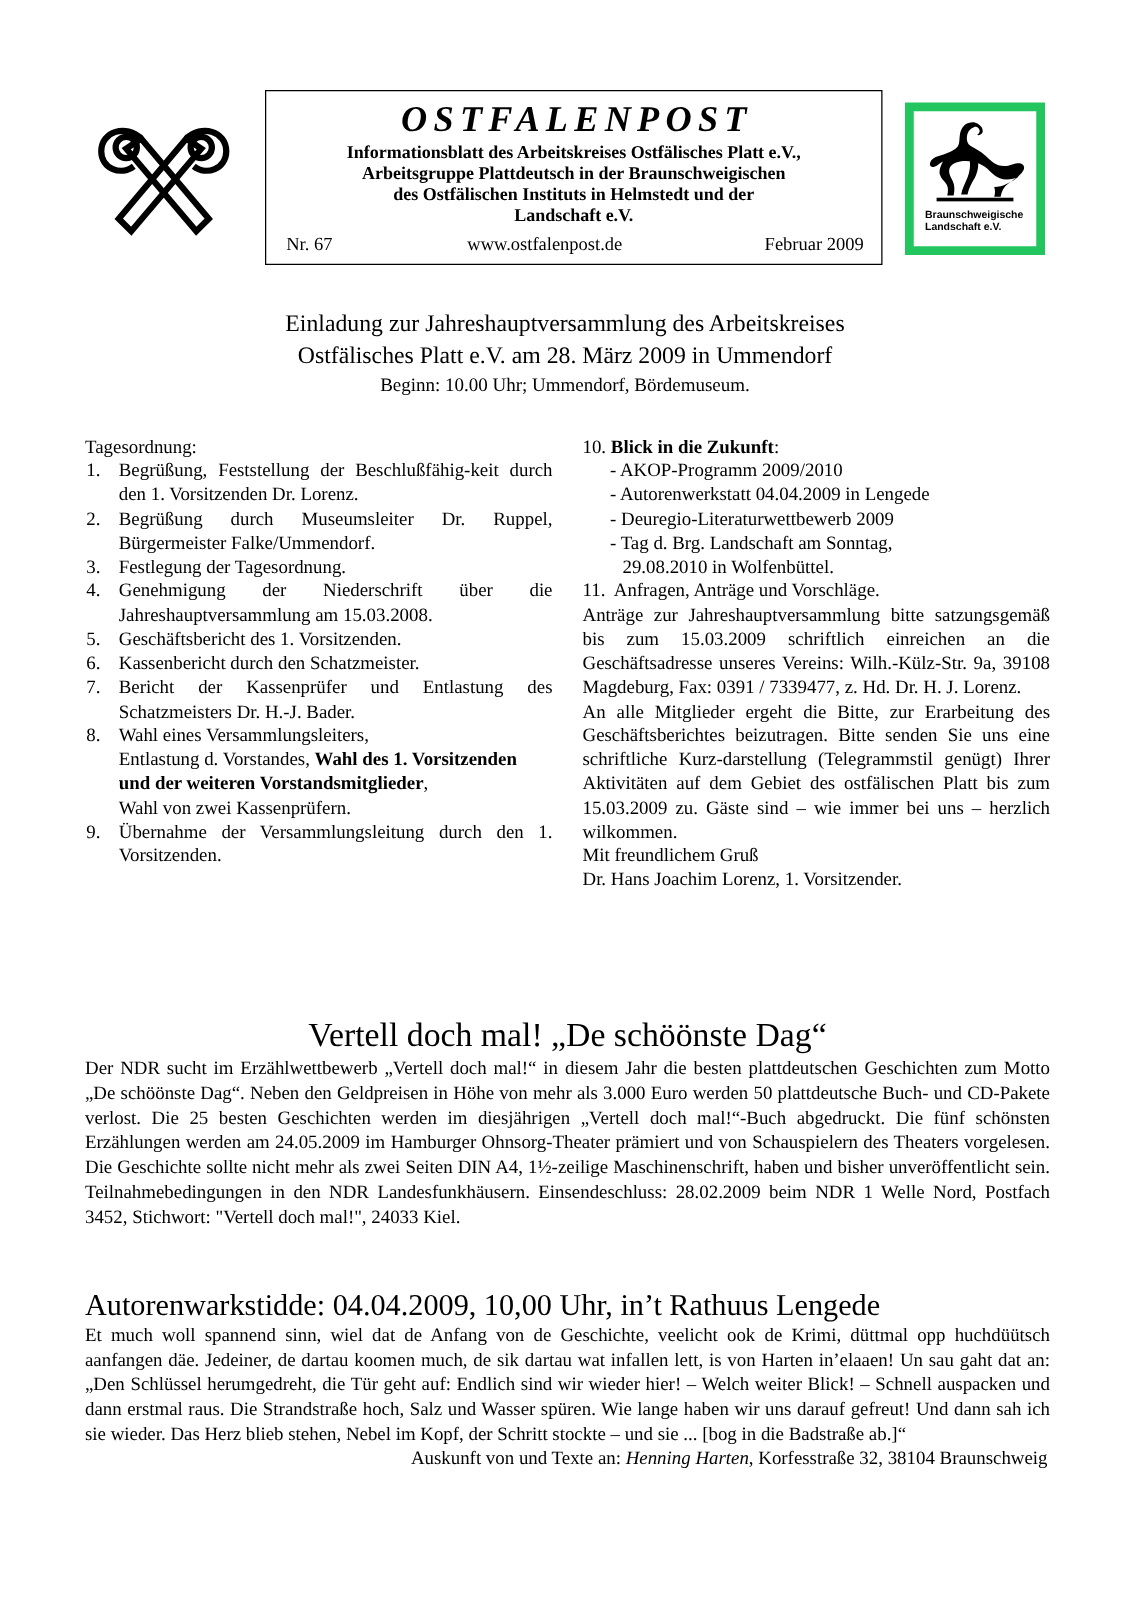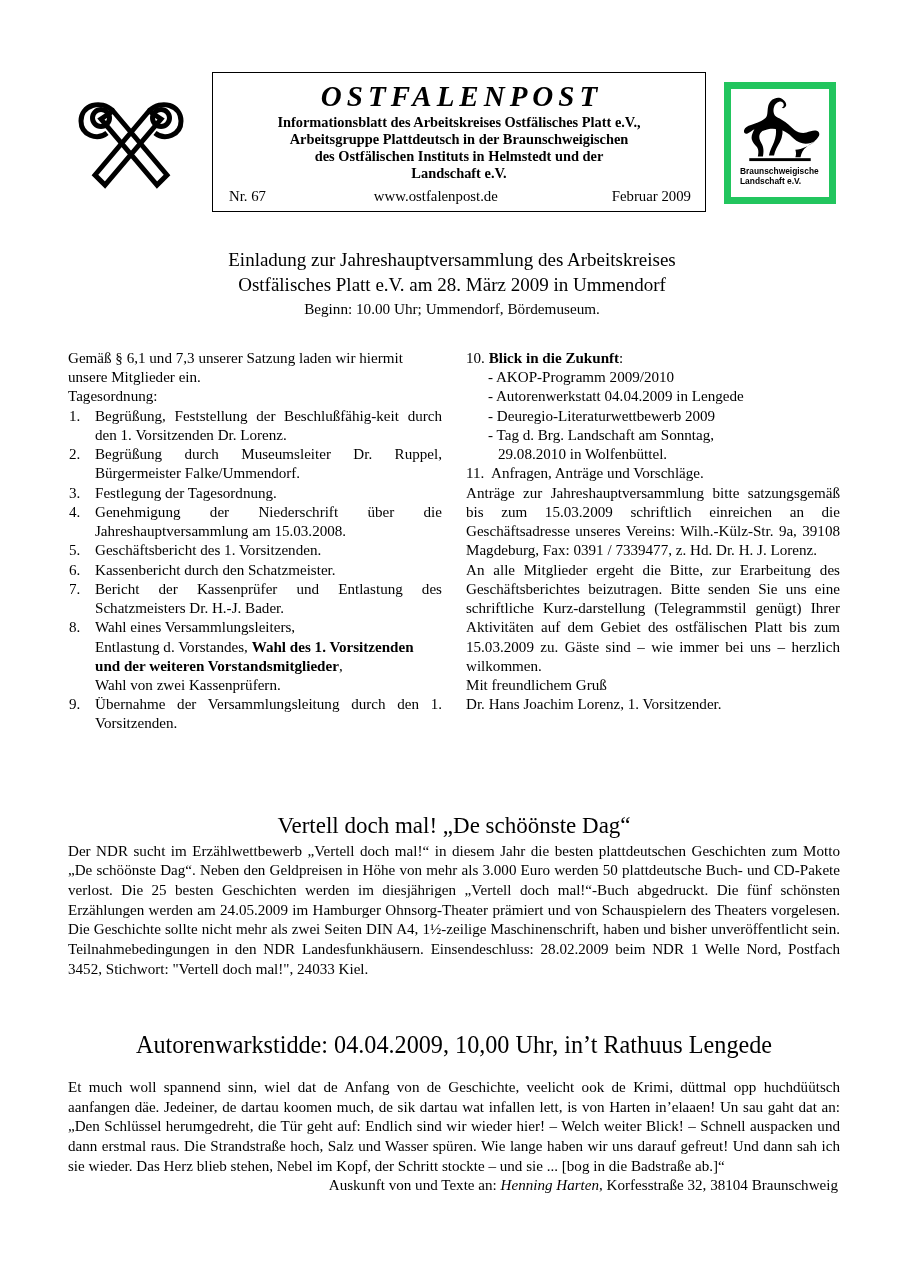--- a/index.html
+++ b/index.html
@@ -180,30 +180,29 @@
   .section {
     position: absolute;
     left: 68px;
     width: 772px;
   }
   .sec-vertell { top: 812px; }
   .sec-autoren { top: 1030px; }
 
   .sec-title {
     text-align: center;
-    font-size: 23px;
+    font-size: 27px;
     font-weight: normal;
     margin: 0 0 2px 0;
     line-height: 1.2;
   }
   .sec-title-lg {
-    text-align: center;
     font-size: 24.2px;
     font-weight: normal;
-    margin: 0 0 19px 0;
+    margin: 0 0 1px 0;
     line-height: 1.2;
   }
   .sec-body {
     font-size: 15.1px;
     line-height: 1.305;
     text-align: justify;
     text-justify: inter-word;
     margin: 0;
   }
   .credit-line {
@@ -277,21 +276,20 @@
 
   <div class="headline-block">
     <div class="headline">Einladung zur Jahreshauptversammlung des Arbeitskreises</div>
     <div class="headline">Ostfälisches Platt e.V. am 28. März 2009 in Ummendorf</div>
     <div class="subhead">Beginn: 10.00 Uhr; Ummendorf, Bördemuseum.</div>
   </div>
 
   <div class="columns">
 
     <div class="col">
-      <p>Gemäß § 6,1 und 7,3 unserer Satzung laden wir hiermit unsere Mitglieder ein.</p>
       <p>Tagesordnung:</p>
 
       <ol class="agenda">
         <li>
           <span class="num">1.</span>
           <span class="just" style="display:block">Begrüßung, Feststellung der Beschlußfähig-keit durch den 1. Vorsitzenden Dr. Lorenz.</span>
         </li>
         <li>
           <span class="num">2.</span>
           <span class="just" style="display:block">Begrüßung durch Museumsleiter Dr. Ruppel, Bürgermeister Falke/Ummendorf.</span>

